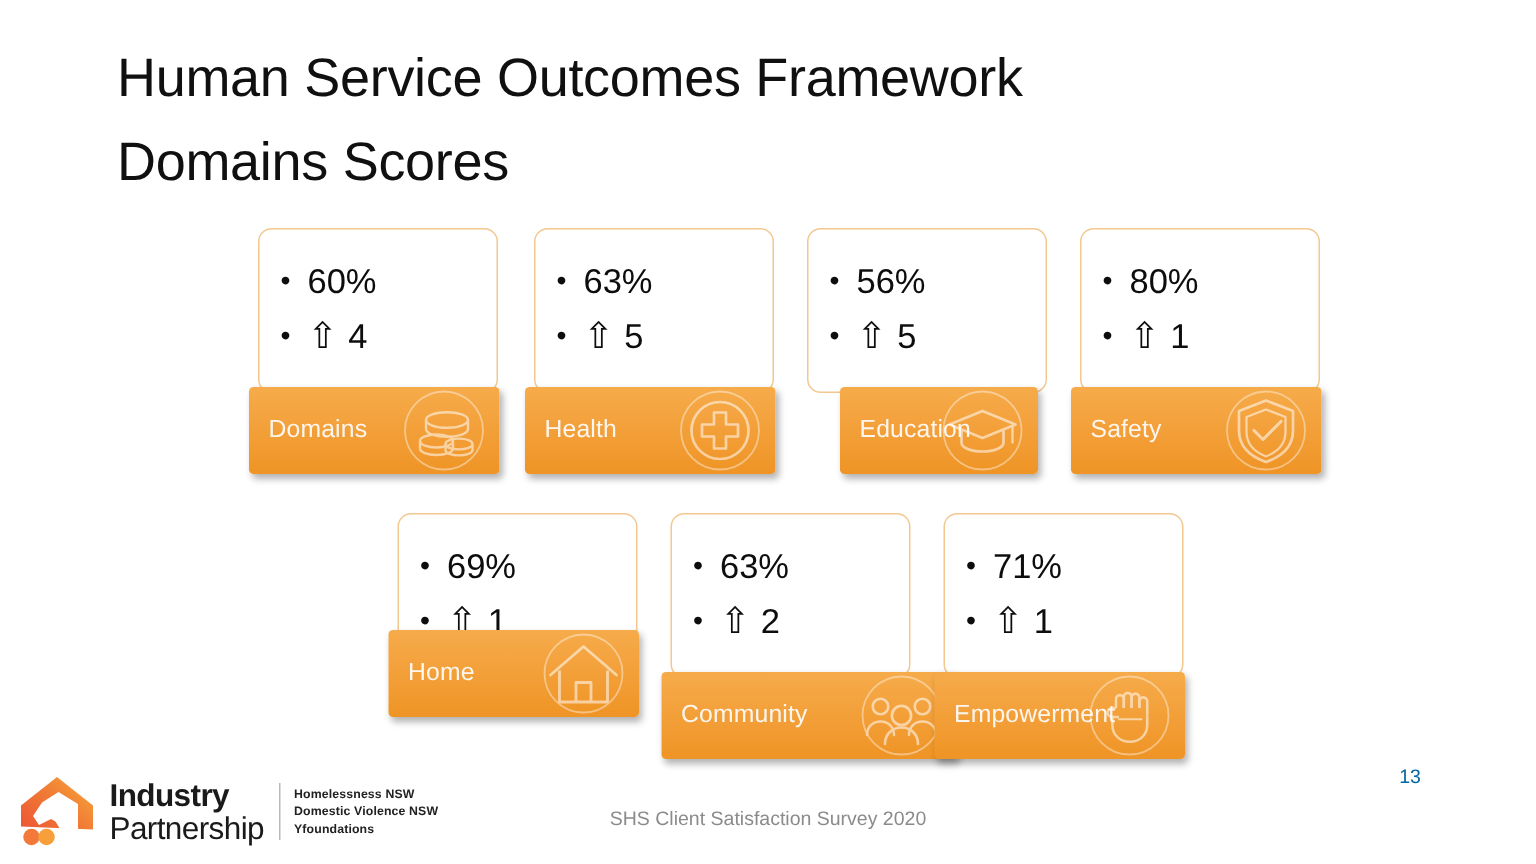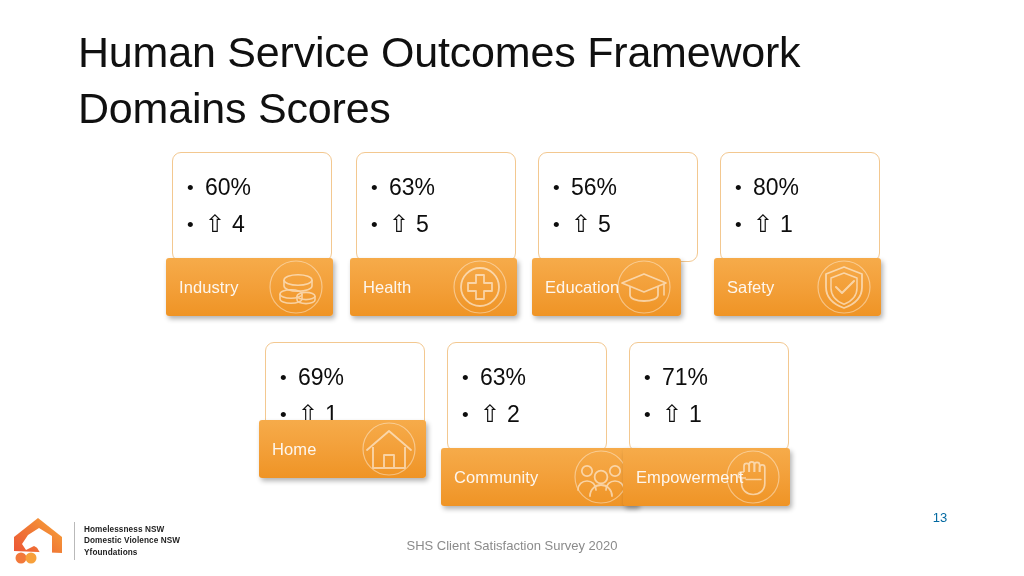--- a/index.html
+++ b/index.html
@@ -15,21 +15,21 @@
     font-family: "Liberation Sans", sans-serif;
     -webkit-font-smoothing: antialiased;
   }
 
   
   .slide-title {
     position: absolute;
     left: 78px;
     top: 24px;
     width: 860px;
-    font-size: 43px;
+    font-size: 36px;
     line-height: 56px;
     font-weight: 400;
     color: #101010;
     letter-spacing: -0.2px;
     white-space: pre-line;
   }
 
   
   .card {
     position: absolute;
@@ -190,21 +190,21 @@
             <span>60%</span>
           </div>
           <div class="bullet-row">
             <span class="bullet-dot">•</span>
             <span class="bullet-arrow">⇧</span>
             <span>4</span>
           </div>
         </div>
       </div>
       <div class="card-banner" style="left: 166px; top: 258px; width: 167px; height: 58px;">
-        <div class="banner-label">Industry</div>
+        <div class="banner-label">Domains</div>
         <div class="banner-icon">
           <svg viewBox="0 0 62 62">
     <circle cx="31" cy="31" r="26" fill="none" stroke="#fff" stroke-width="1.2" opacity=".75"></circle>
     <ellipse cx="33" cy="24" rx="14" ry="5.2" fill="none" stroke="#fff" stroke-width="1.6"></ellipse>
     <path d="M19 24 v6 c0 2.9 6.3 5.2 14 5.2 s14-2.3 14-5.2 v-6" fill="none" stroke="#fff" stroke-width="1.6"></path>
     <ellipse cx="26" cy="38" rx="11" ry="4.3" fill="none" stroke="#fff" stroke-width="1.6"></ellipse>
     <path d="M15 38 v5 c0 2.4 4.9 4.3 11 4.3 s11-1.9 11-4.3 v-5" fill="none" stroke="#fff" stroke-width="1.6"></path>
     <ellipse cx="41" cy="40" rx="9" ry="3.6" fill="none" stroke="#fff" stroke-width="1.6"></ellipse>
     <path d="M32 40 v4 c0 2 4 3.6 9 3.6 s9-1.6 9-3.6 v-4" fill="none" stroke="#fff" stroke-width="1.6"></path>
           </svg>
@@ -243,21 +243,21 @@
             <span class="bullet-dot">•</span>
             <span>56%</span>
           </div>
           <div class="bullet-row">
             <span class="bullet-dot">•</span>
             <span class="bullet-arrow">⇧</span>
             <span>5</span>
           </div>
         </div>
       </div>
-      <div class="card-banner" style="left: 532px; top: 258px; width: 149px; height: 58px;">
+      <div class="card-banner" style="left: 560px; top: 258px; width: 132px; height: 58px;">
         <div class="banner-label">Education</div>
         <div class="banner-icon">
           <svg viewBox="0 0 62 62">
     <circle cx="31" cy="31" r="26" fill="none" stroke="#fff" stroke-width="1.2" opacity=".75"></circle>
     <path d="M31 18 L53 27 L31 36 L9 27 Z" fill="none" stroke="#fff" stroke-width="1.8" stroke-linejoin="round"></path>
     <path d="M17 30 v9 c0 3.6 6.3 6 14 6 s14-2.4 14-6 v-9" fill="none" stroke="#fff" stroke-width="1.8" stroke-linejoin="round"></path>
     <path d="M51 28 v11" fill="none" stroke="#fff" stroke-width="1.6" stroke-linecap="round"></path>
           </svg>
         </div>
       </div>
@@ -386,20 +386,24 @@
         </linearGradient>
       </defs>
       <path d="M26 3 L50 22 L50 49 L2 49 L2 22 Z" fill="url(#lgHouse)"></path>
       <path d="M2 36 L2 49 L50 49 L50 38 Z" fill="#ffffff"></path>
       <path d="M16 20 L27 13 L40 21 L40 30 L31 36 L22 31 L14 35 L10 29 Z" fill="#ffffff"></path>
       <circle cx="9" cy="43" r="5.5" fill="#f2793a"></circle>
       <circle cx="19" cy="43" r="5.5" fill="#f7a03b"></circle>
       <path d="M24 31 L33 25 L40 30 L40 38 L30 41 Z" fill="#ffffff"></path>
     </svg>
   </div>
+  <div class="logo-words">
+    <span class="logo-word-1">Industry</span>
+    <span class="logo-word-2">Partnership</span>
+  </div>
   <div class="logo-divider"></div>
   <div class="logo-partners">
     <div>Homelessness NSW</div>
     <div>Domestic Violence NSW</div>
     <div>Yfoundations</div>
   </div>
 </div>
 
 <div class="footer-center">SHS Client Satisfaction Survey 2020</div>
 <div class="footer-page">13</div>

